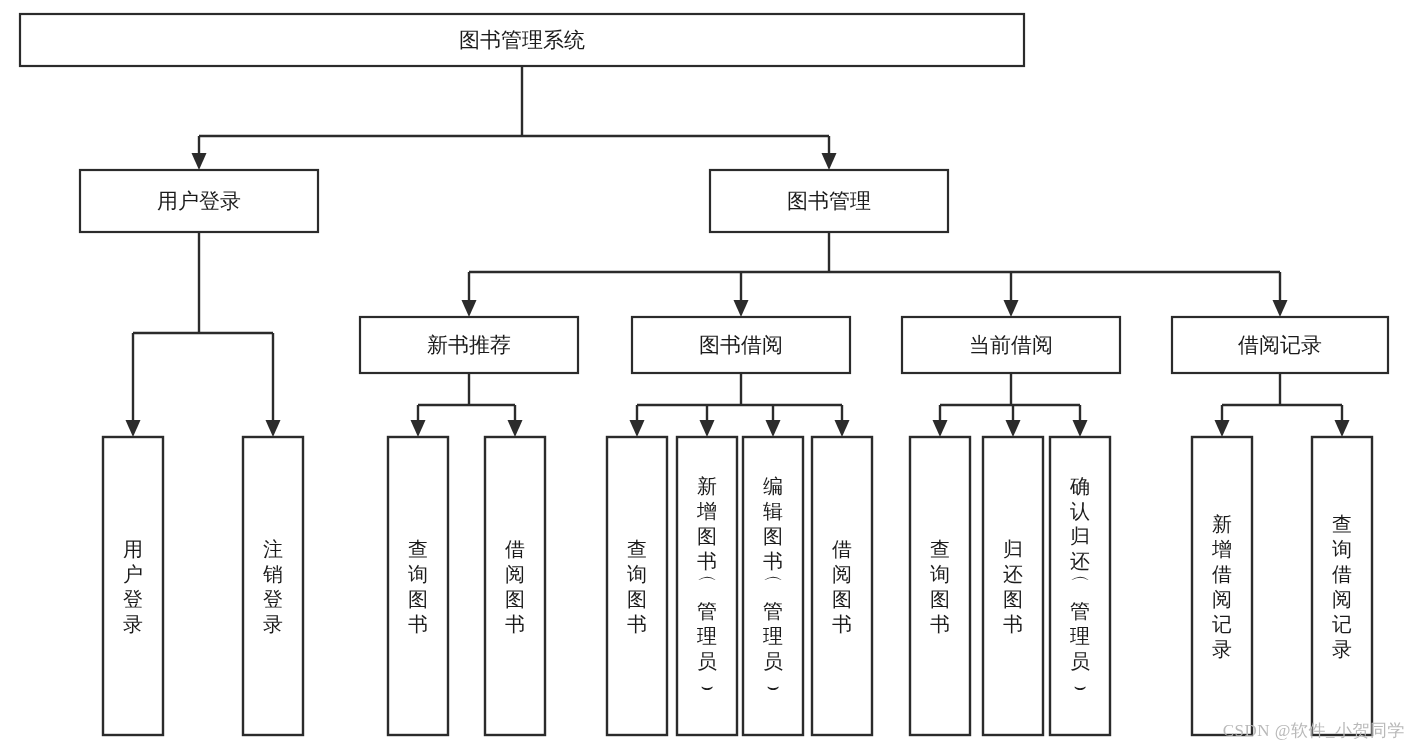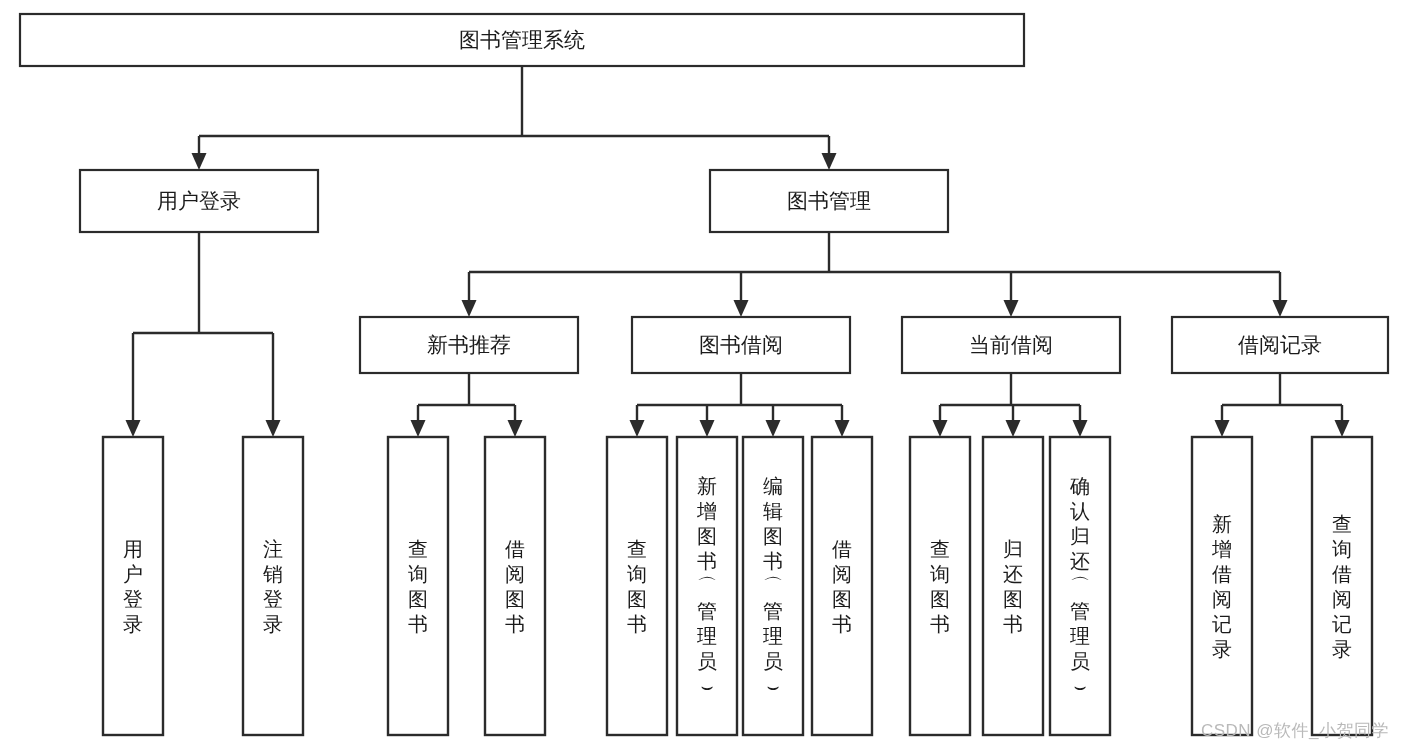--- a/index.html
+++ b/index.html
@@ -55,23 +55,23 @@
     dominant-baseline: middle;
   }
   .leaf-label {
     fill: #1b1b1b;
     font-family: "DejaVu Sans", "Liberation Sans", sans-serif;
     font-size: 20px;
     text-anchor: middle;
   }
   .watermark {
     position: absolute;
-    right: 16px;
+    right: 0;
     bottom: 5px;
-    font-family: Liberation Sans, sans-serif;
+    font-family: Liberation Serif, serif;
     font-size: 17px;
     color: #b9b9b9;
     letter-spacing: 0.5px;
     white-space: nowrap;
     user-select: none;
     margin-left: 32px;
   }
 </style>
 </head>
 <body>

